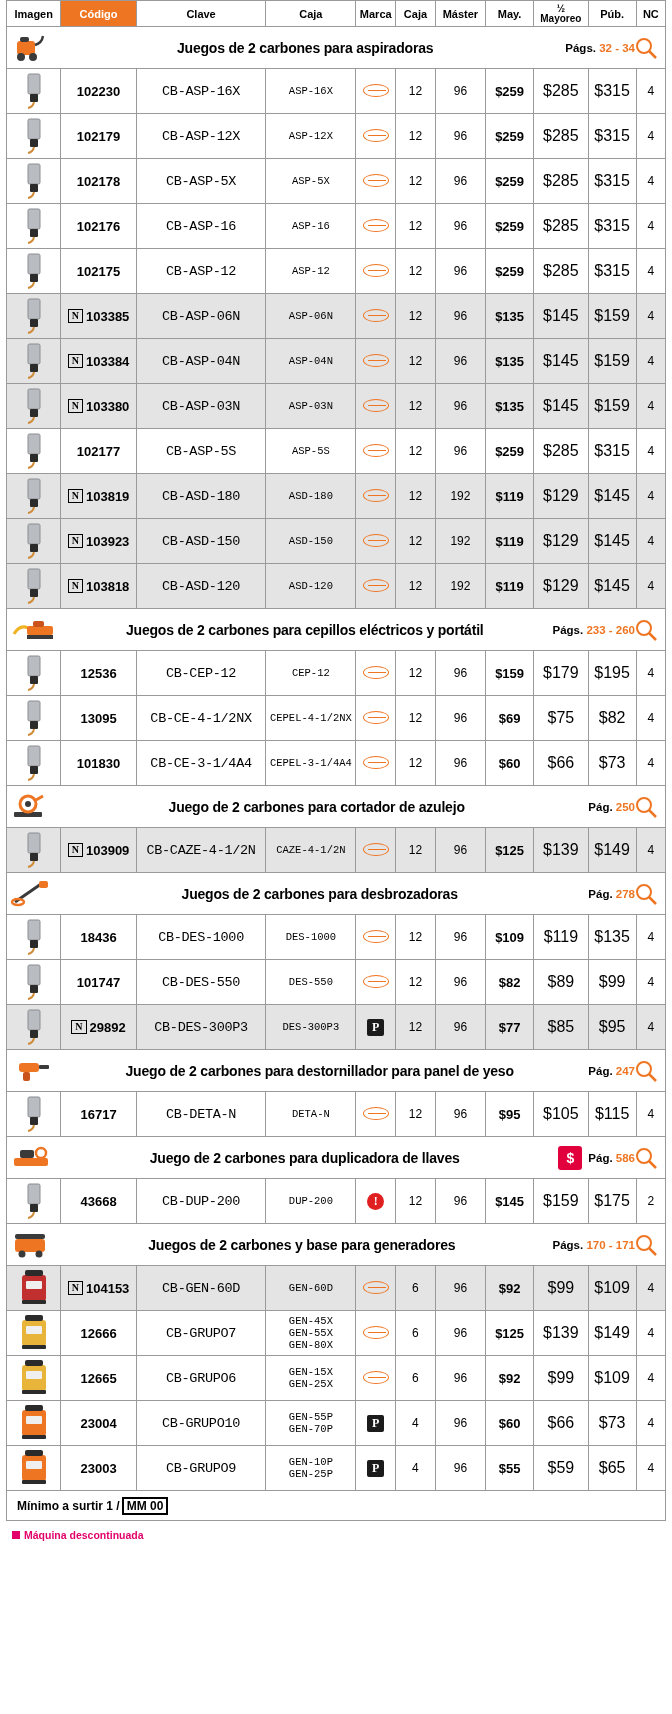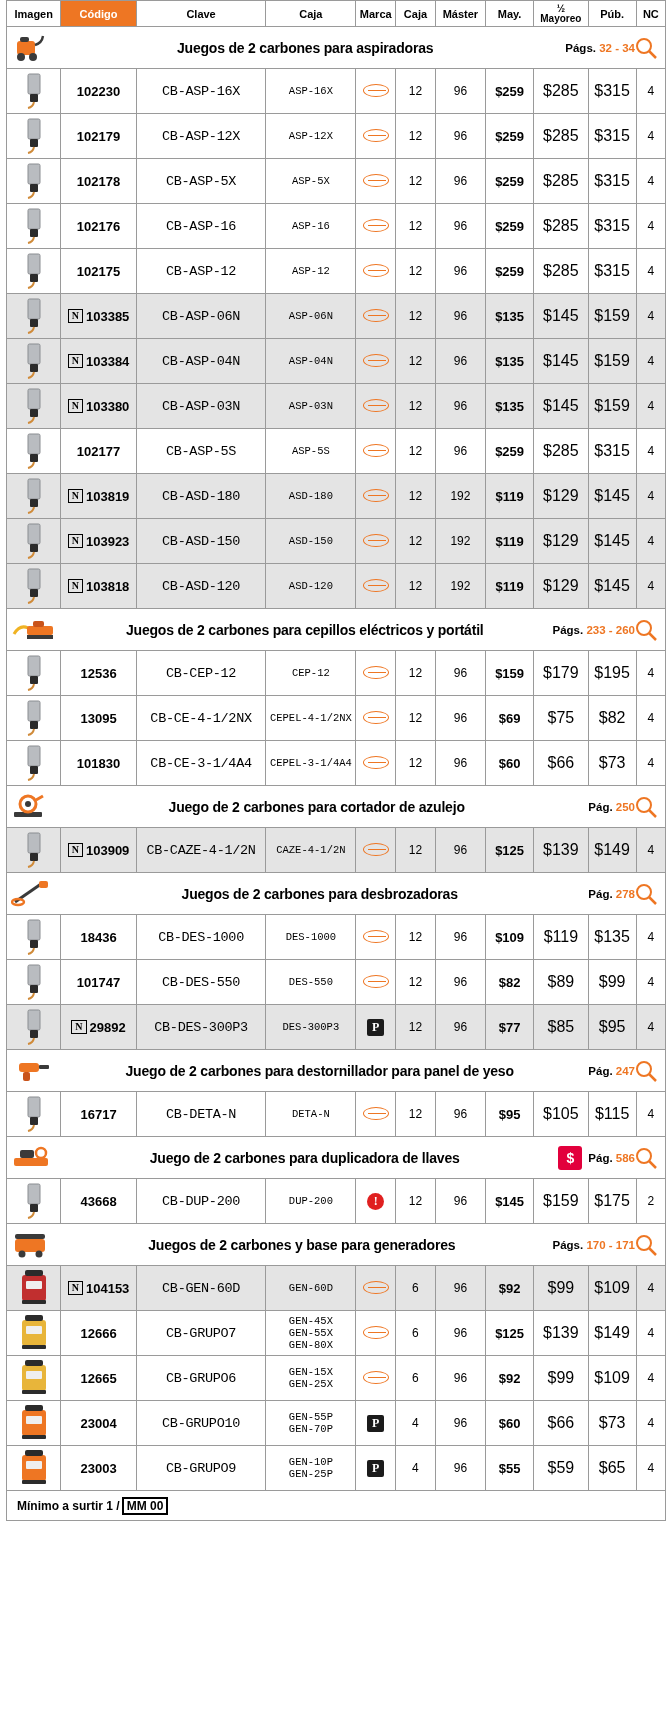--- a/index.html
+++ b/index.html
@@ -1007,13 +1007,17 @@
           <td class="money">$59</td>
           <td class="money">$65</td>
           <td class="nc">4</td>
         </tr>
         <tr class="minimo">
           <td colspan="11"><span>Mínimo a surtir 1 /</span><span class="mm-box">MM 00</span></td>
         </tr>
       </tbody>
   </table>
 
+  <div class="footnote">
+    <span class="sq"></span>
+    <span>Máquina descontinuada</span>
+  </div>
 </div>
 
 </body></html>

